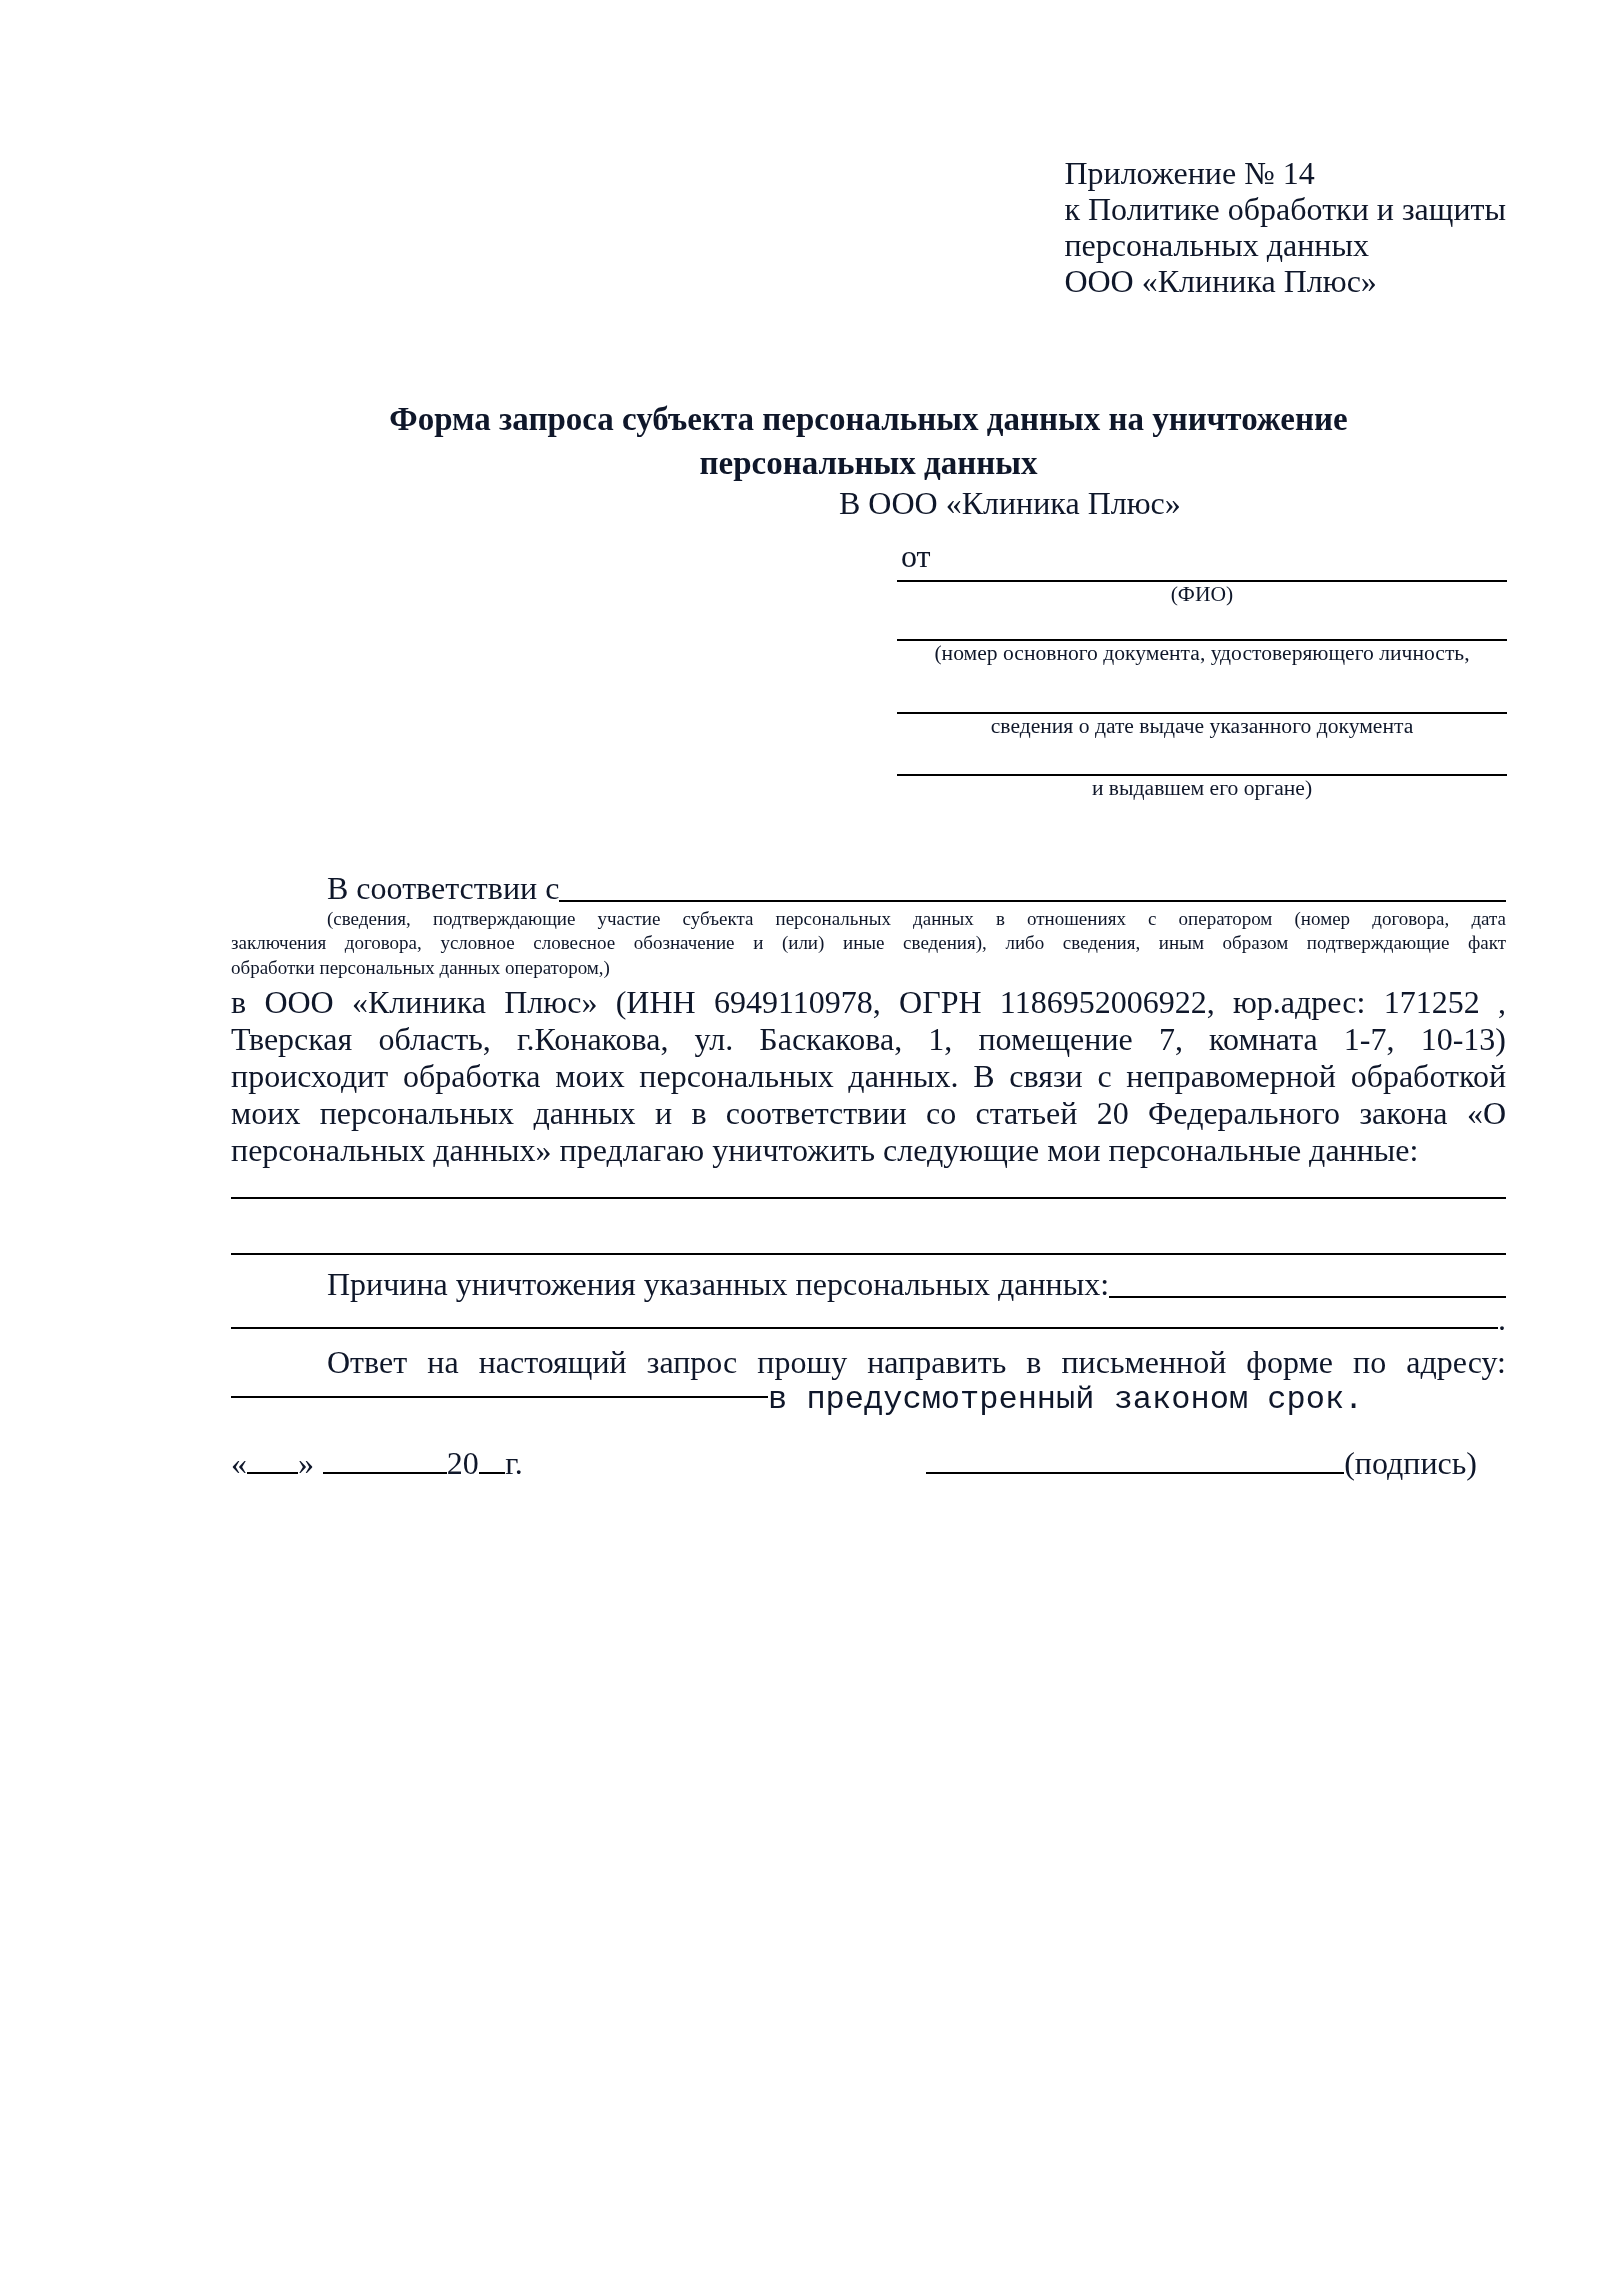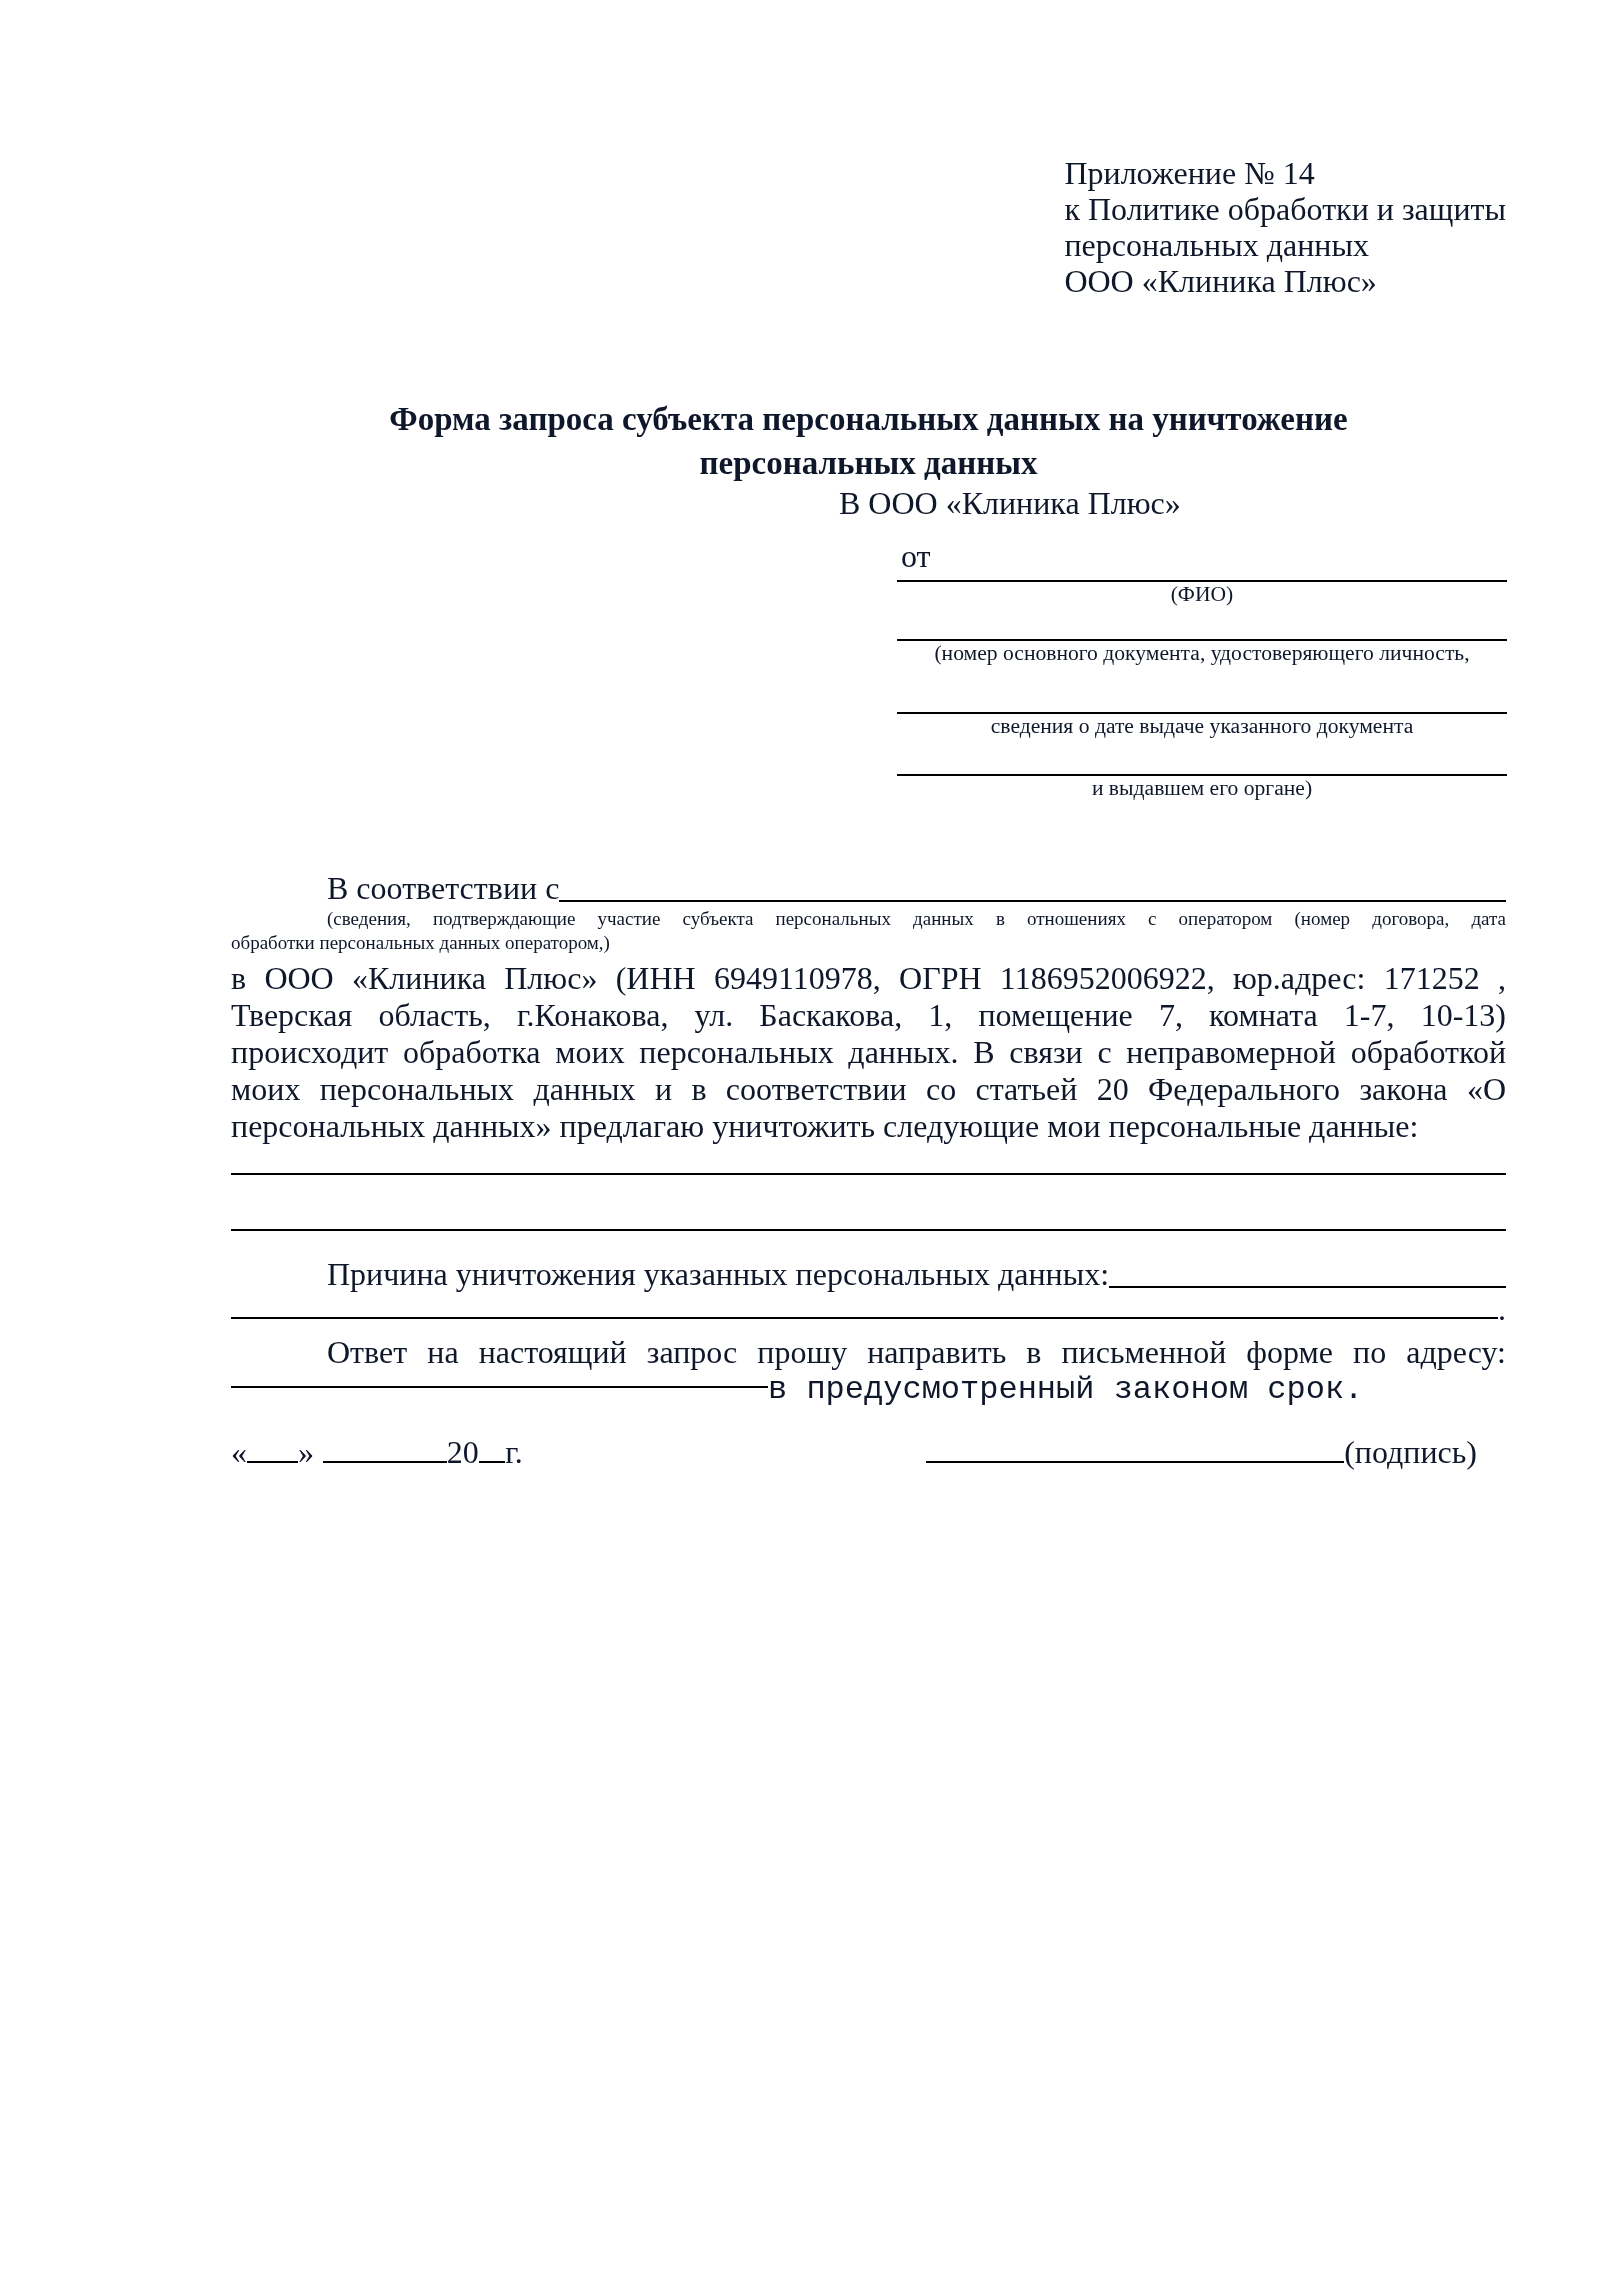--- a/index.html
+++ b/index.html
@@ -40,21 +40,21 @@
   .small{font-size:19px;line-height:24.5px;}
   .jsmall{text-align:justify;text-align-last:justify;}
   .note-indent{text-indent:96px;}
 
   .body-par{margin-top:3.9px;}
   .jline{text-align:justify;text-align-last:justify;}
 
   .ulineA{height:28px;border-bottom:2.9px solid #000;}
   .ulineB{height:54px;border-bottom:2.9px solid #000;}
 
-  .reason{display:flex;align-items:flex-end;margin-top:25px;justify-content:flex-end;}
+  .reason{display:flex;align-items:flex-end;margin-top:11px;justify-content:flex-end;}
   .reason .lbl{white-space:nowrap;padding-left:96px;}
 
   .dotline{display:flex;align-items:flex-end;height:35px;}
   .dotline .fill{margin-bottom:8.8px;}
 
   .answer1{margin-top:5.9px;text-align:justify;text-align-last:justify;text-indent:96px;}
   .answer2{display:flex;align-items:center;font-family:Liberation Mono, monospace;}
   .answer2 .addr-blank{width:537px;border-bottom:2.9px solid #000;margin-bottom:4.9px;}
   .answer2 .txt{white-space:nowrap;}
 
@@ -99,20 +99,21 @@
       <div class="caption">и выдавшем его органе)</div>
     </div>
 
     <div class="accordance">
       <span class="lbl">В соответствии с</span>
       <div class="fill"></div>
     </div>
 
     <div class="small">
       <div class="jsmall note-indent">(сведения, подтверждающие участие субъекта персональных данных в отношениях с оператором (номер договора, дата</div>
+      <div class="jsmall">заключения договора, условное словесное обозначение и (или) иные сведения), либо сведения, иным образом подтверждающие факт</div>
       <div>обработки персональных данных оператором,)</div>
     </div>
 
     <div class="body-par">
       <div class="jline">в ООО «Клиника Плюс» (ИНН 6949110978, ОГРН 1186952006922, юр.адрес: 171252 ,</div>
       <div class="jline">Тверская область, г.Конакова, ул. Баскакова, 1, помещение 7, комната 1-7, 10-13)</div>
       <div class="jline">происходит обработка моих персональных данных. В связи с неправомерной обработкой</div>
       <div class="jline">моих персональных данных и в соответствии со статьей 20 Федерального закона «О</div>
       <div>персональных данных» предлагаю уничтожить следующие мои персональные данные:</div>
     </div>

